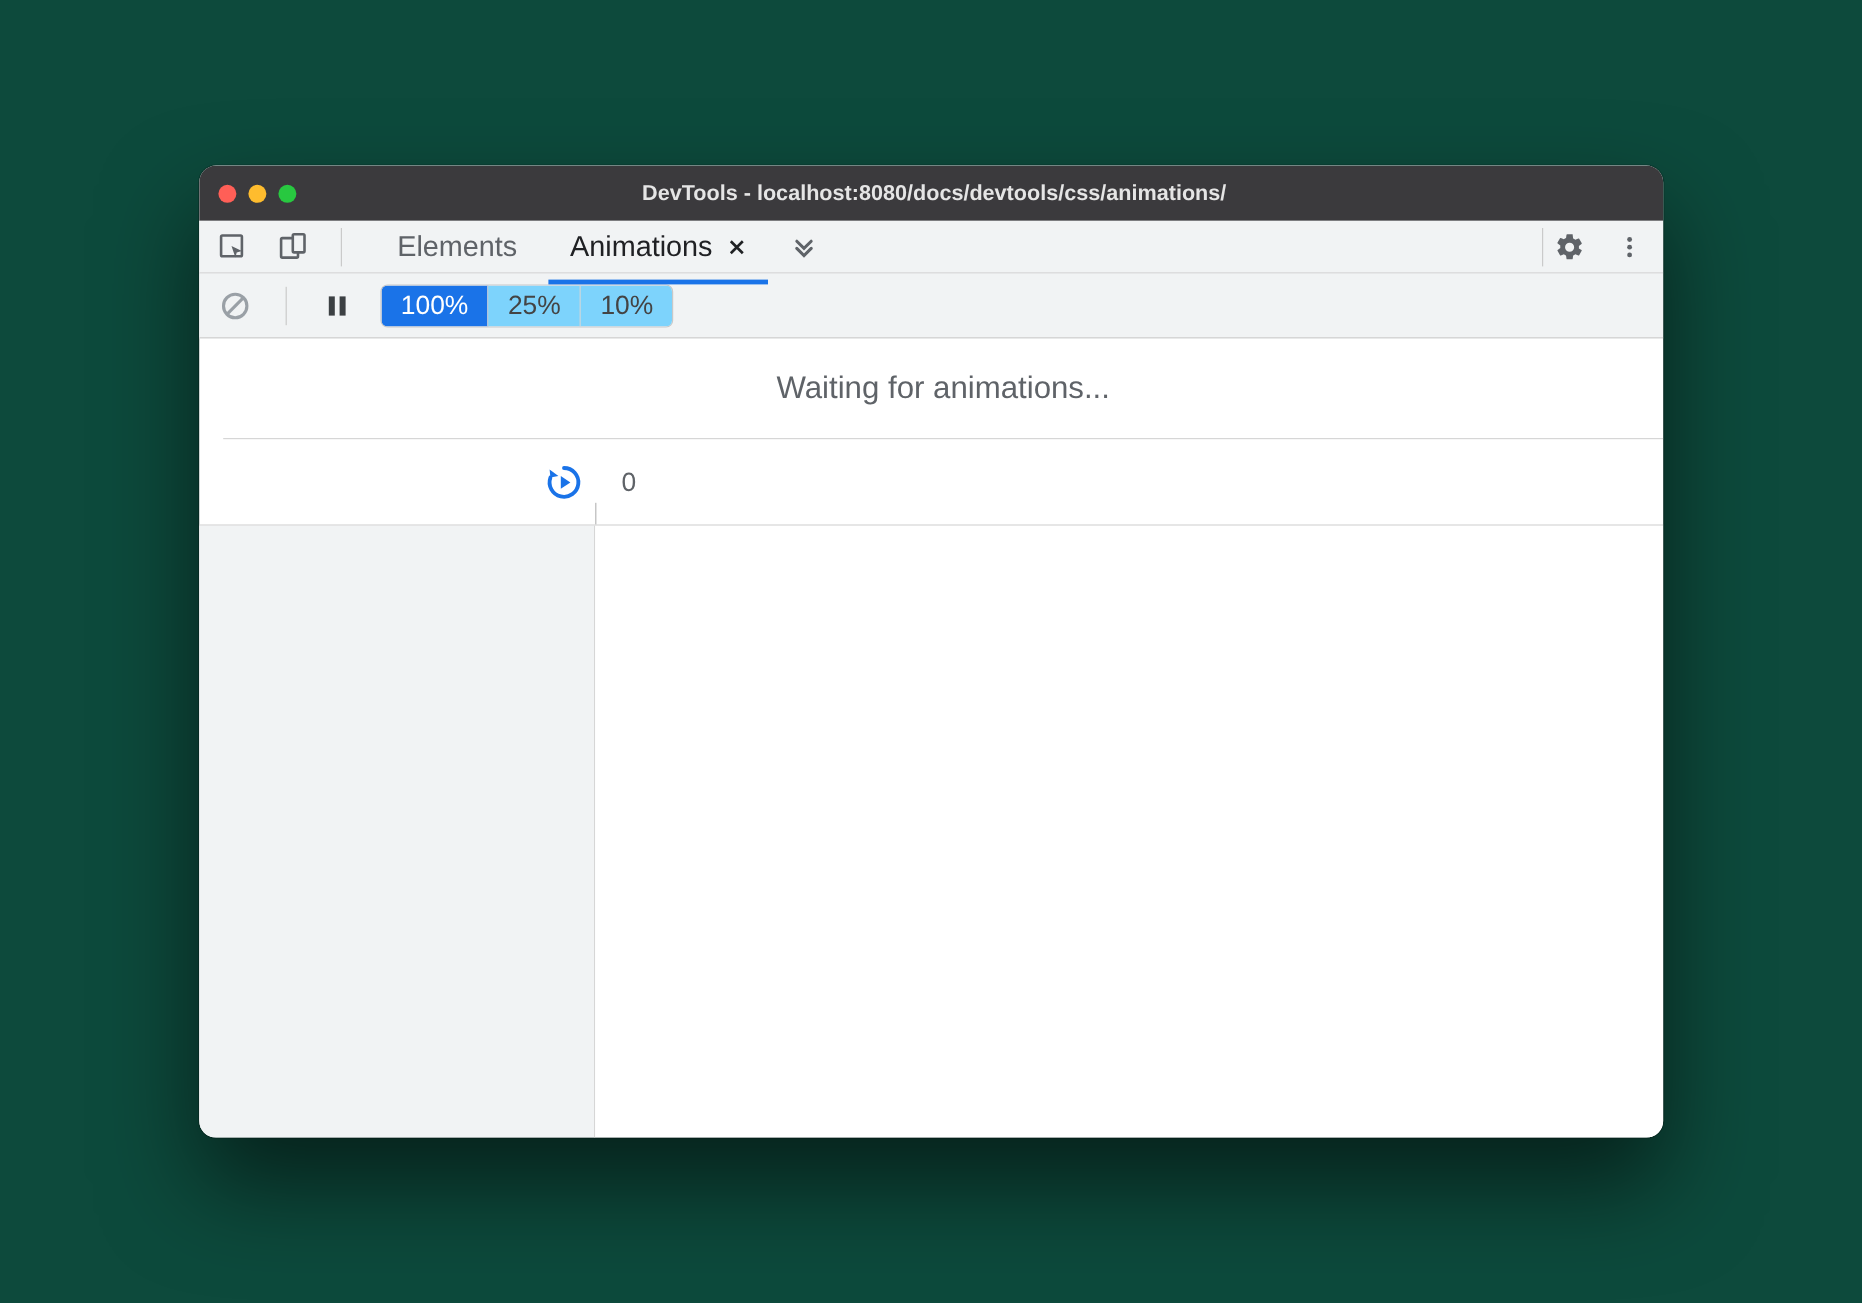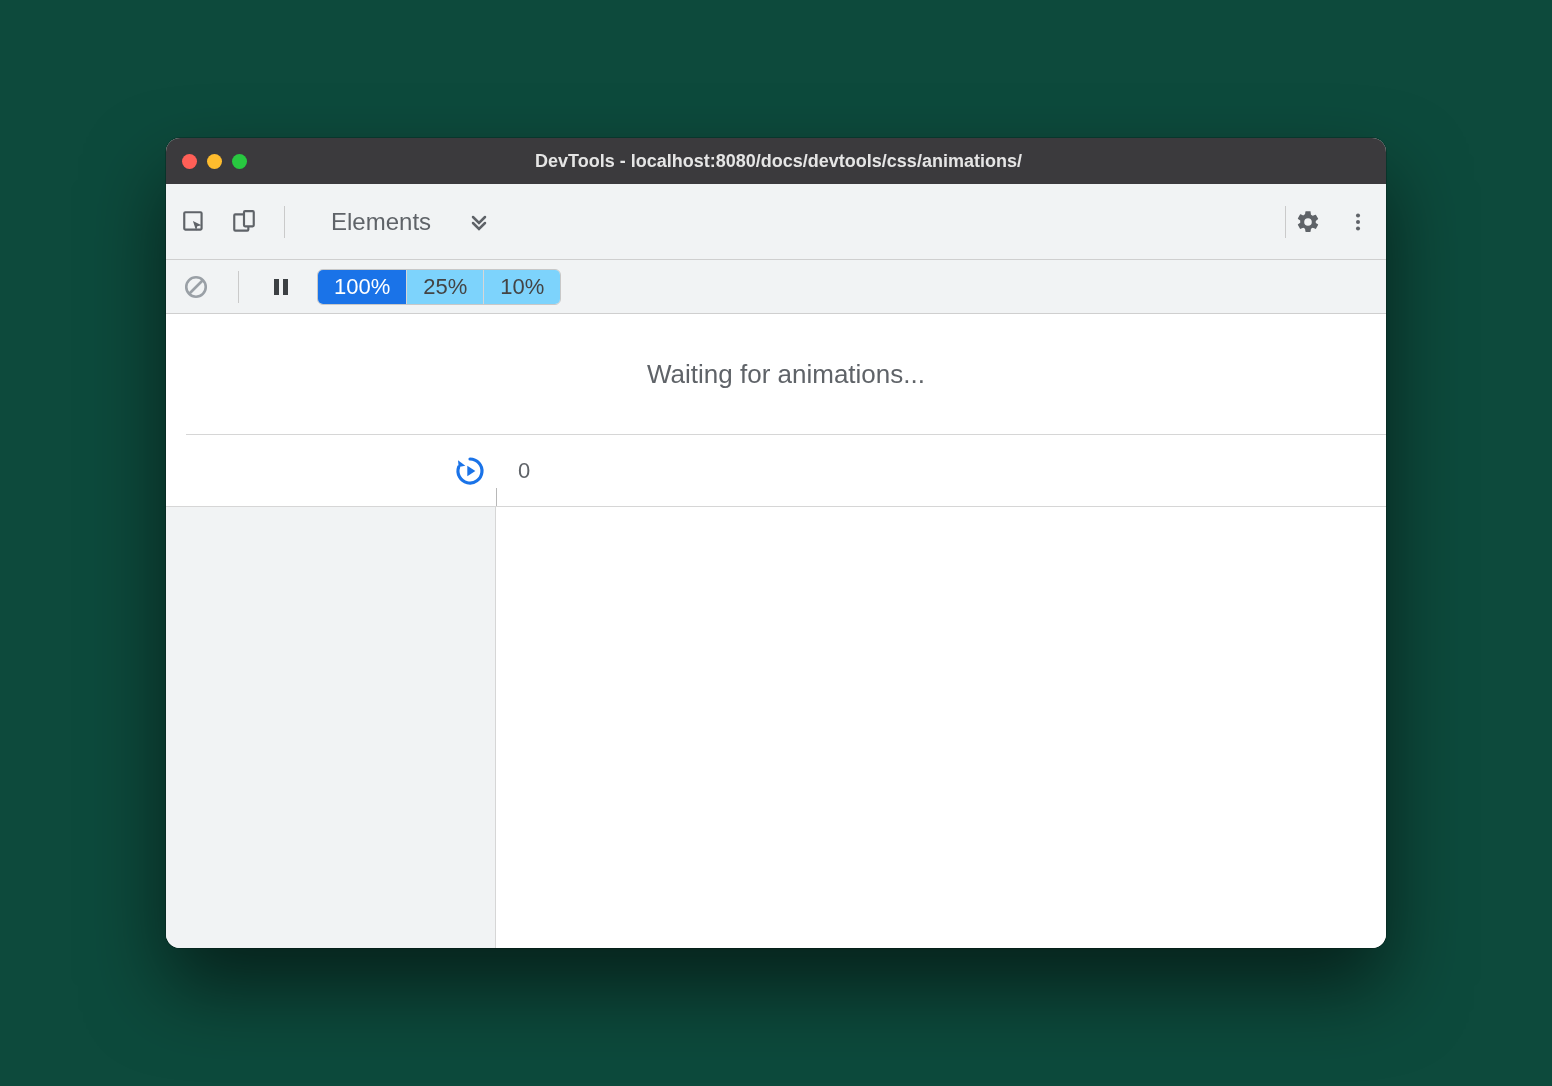--- a/index.html
+++ b/index.html
@@ -39,21 +39,21 @@
   .title {
     flex: 1;
     text-align: center;
     color: #e5e5e5;
     font-size: 18px;
     font-weight: 600;
     padding-right: 60px;
   }
   
   .tabs-row {
-    height: 76px;
+    height: 44px;
     background: #f1f3f4;
     border-bottom: 1px solid #cfcfcf;
     display: flex;
     align-items: center;
     padding: 0 12px;
     flex-shrink: 0;
   }
   .left-icons, .right-icons { display: flex; align-items: center; gap: 18px; }
   .left-icons { padding-right: 18px; }
   .vsep { width: 1px; height: 32px; background: #cacaca; margin: 0 6px; }
@@ -113,21 +113,21 @@
     cursor: pointer;
     border-right: 1px solid #d6d6d6;
   }
   .seg:last-child { border-right: none; }
   .seg.active {
     background: #1a73e8;
     color: #fff;
   }
   
   .waiting {
-    height: 121px;
+    height: 84px;
     display: flex;
     align-items: center;
     justify-content: center;
     font-size: 26px;
     color: #5f6368;
     border-bottom: 1px solid #d6d6d6;
     flex-shrink: 0;
     margin-left: 20px;
   }
   
@@ -207,20 +207,28 @@
         <svg width="26" height="26" viewBox="0 0 24 24" fill="none" stroke="#5f6368" stroke-width="2">
           <rect x="3" y="5" width="13" height="15" rx="1"></rect>
           <rect x="12" y="2" width="9" height="14" rx="1" fill="#f1f3f4"></rect>
         </svg>
       </div>
     </div>
     <div class="vsep"></div>
     <div class="tabs">
       <div class="tab">
         <span>Elements</span>
+      </div>
+      <div class="tab active">
+        <span>Animations</span>
+        <span class="close-x">
+          <svg width="16" height="16" viewBox="0 0 16 16" stroke="#202124" stroke-width="2.2">
+              <path d="M3 3 L13 13 M13 3 L3 13"></path>
+            </svg>
+        </span>
       </div>
       <div class="icon-btn" style="margin-left:10px">
         <svg width="24" height="24" viewBox="0 0 24 24" fill="none" stroke="#5f6368" stroke-width="2.5" stroke-linecap="round">
           <path d="M6 7 L12 13 L18 7"></path>
           <path d="M6 13 L12 19 L18 13"></path>
         </svg>
       </div>
     </div>
     <div class="spacer"></div>
     <div class="vsep"></div>

